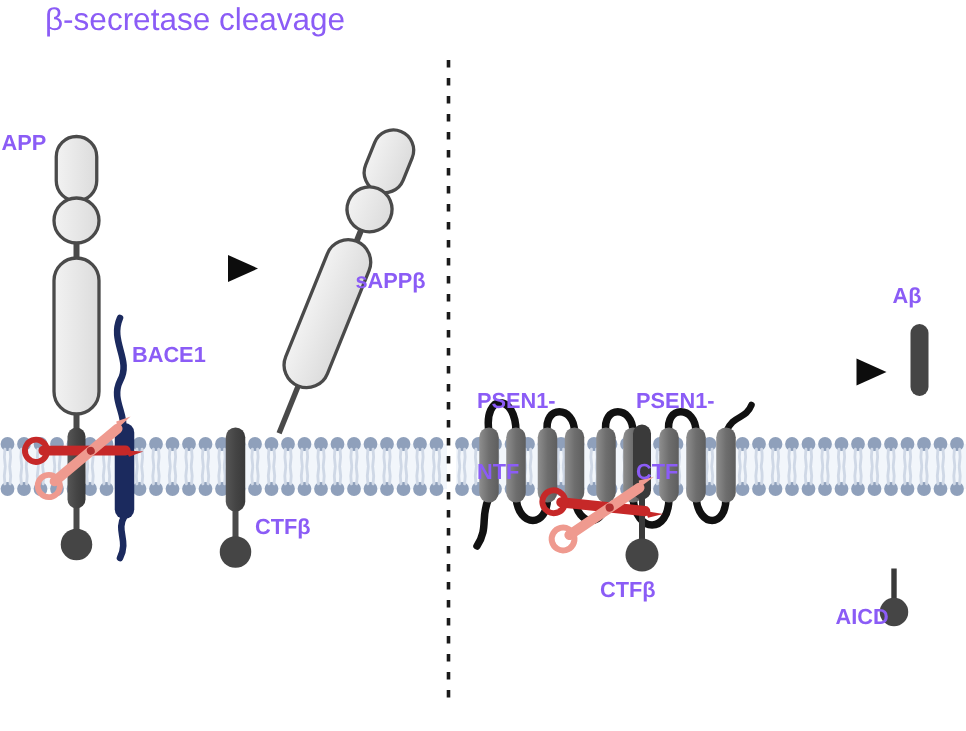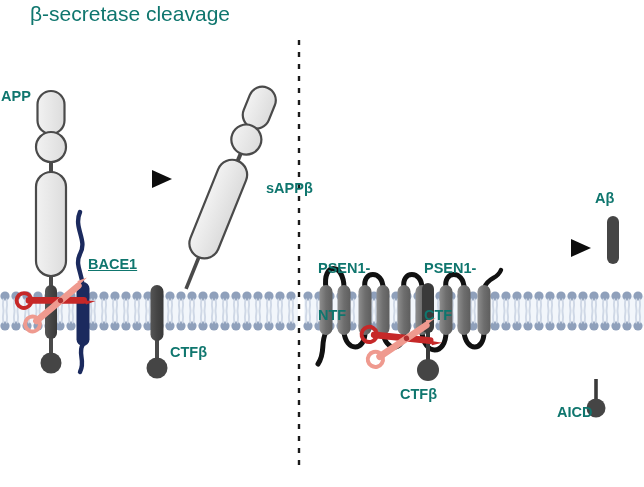--- a/index.html
+++ b/index.html
@@ -20,21 +20,21 @@
   #stage svg.layer {
     position: absolute;
     left: 0;
     top: 0;
     width: 644px;
     height: 487px;
   }
   .lbl {
     position: absolute;
     white-space: pre;
-    color: #0f766e;
+    color: #8b5cf6;
     font-family: "Liberation Sans", sans-serif;
   }
   .title {
     font-size: 21px;
     font-weight: 400;
     letter-spacing: 0px;
   }
   .bold-lbl {
     font-size: 14.5px;
     font-weight: bold;
@@ -332,23 +332,23 @@
     </g>
 
     <line x1="299" y1="40" x2="299" y2="470" stroke="#1a1a1a" stroke-width="2.4" stroke-dasharray="5 7"></line>
   </svg>
 
   <div class="lbl title" style="left:30px; top:2px;">β-secretase cleavage</div>
 
 
   <div class="lbl bold-lbl" style="left:1px; top:88px;">APP</div>
 
-  <div class="lbl bold-lbl" style="left:88px; top:256px;text-decoration:underline;">BACE1</div>
-
-  <div class="lbl bold-lbl" style="left:237px; top:180px;margin-left:29px;">sAPPβ</div>
+  <div class="lbl bold-lbl" style="left:88px; top:229px;">BACE1</div>
+
+  <div class="lbl bold-lbl" style="left:237px; top:180px;">sAPPβ</div>
 
   <div class="lbl bold-lbl" style="left:170px; top:344px;">CTFβ</div>
 
   <div class="lbl bold-lbl two-line" style="left:318px; top:230px; width:72px;">
     <div>PSEN1-</div>
     <div>NTF</div>
   </div>
 
   <div class="lbl bold-lbl two-line" style="left:424px; top:230px; width:72px;">
     <div>PSEN1-</div>

